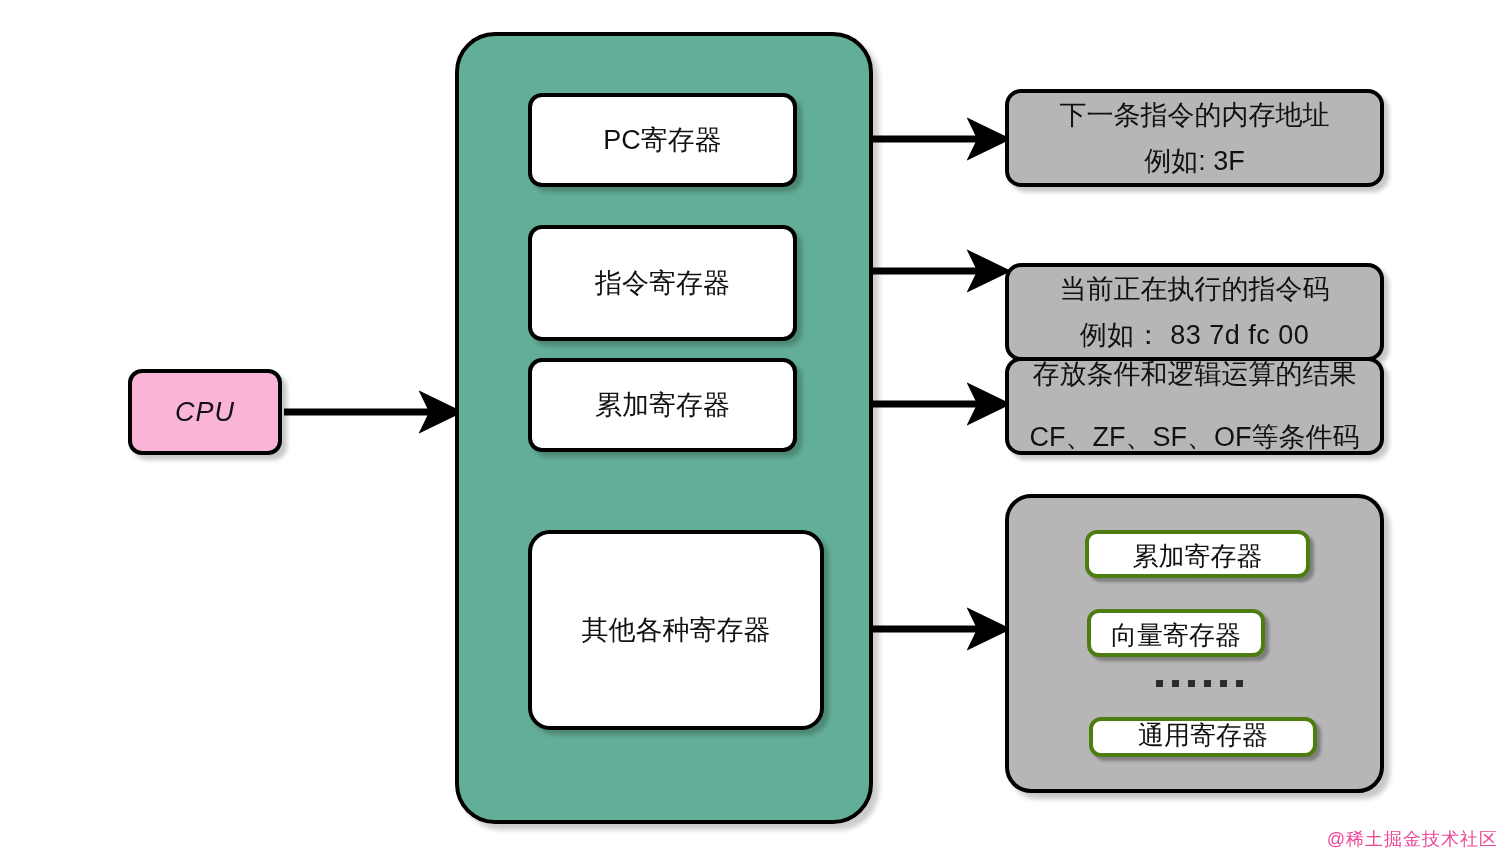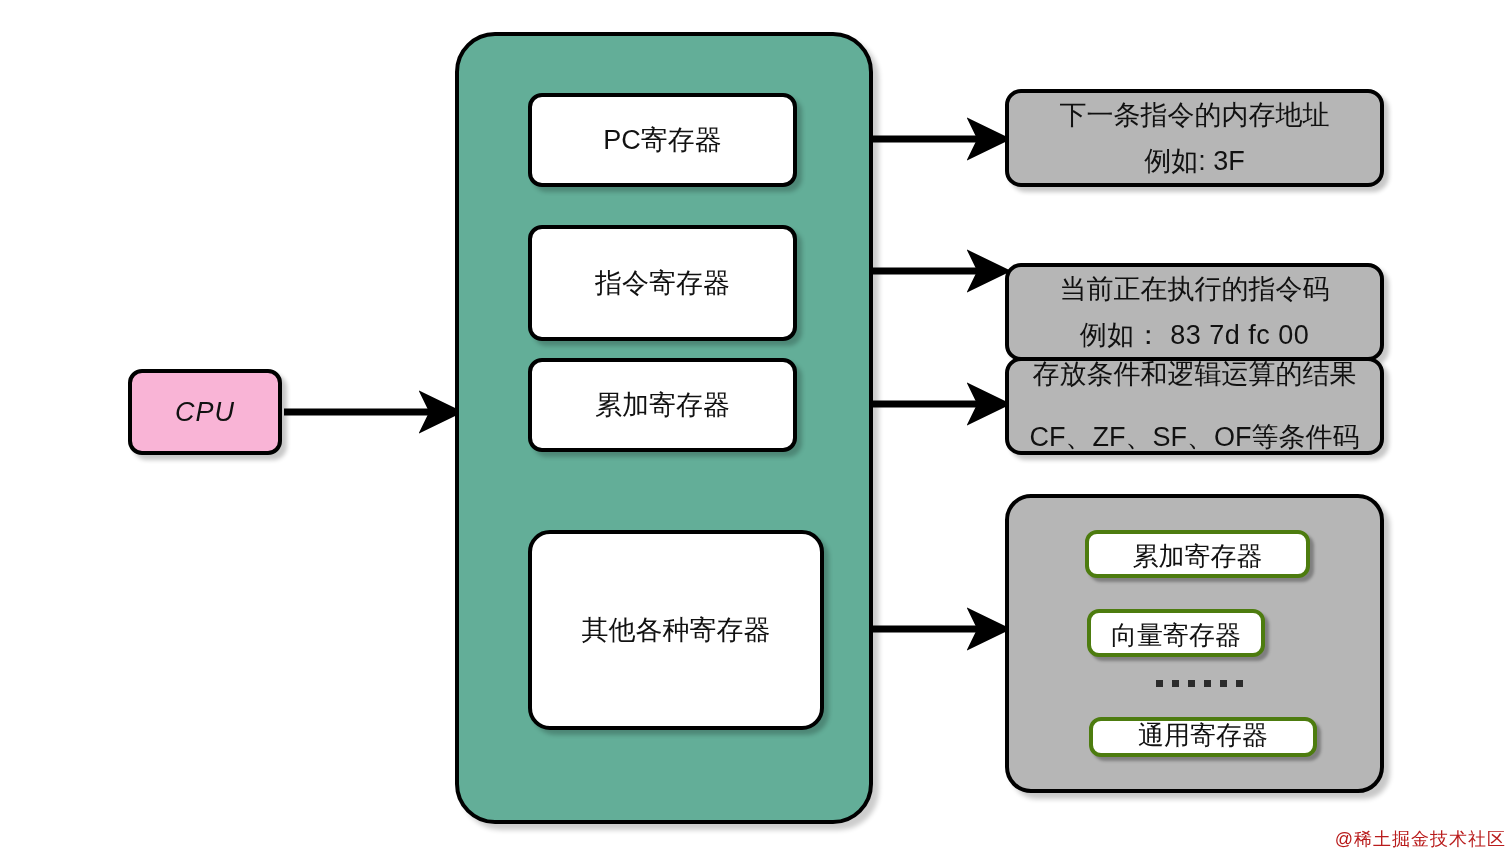--- a/index.html
+++ b/index.html
@@ -85,23 +85,23 @@
     color:#1a1a1a;
   }
   .dots i{display:block;width:7px;height:7px;background:#2b2b2b;}
 
   
   #wires{position:absolute;left:0;top:0;width:1512px;height:865px;pointer-events:none;}
 
   
   .watermark{
     position:absolute;
-    right:6px;bottom:14px;
+    right:14px;bottom:14px;
     font-size:18px;
-    color:#b91c1c;
+    color:#ec4899;
     letter-spacing:1px;
     user-select:none;
     margin-top:32px;
   }
 </style>
 </head>
 <body>
 
 <div id="stage">
 

